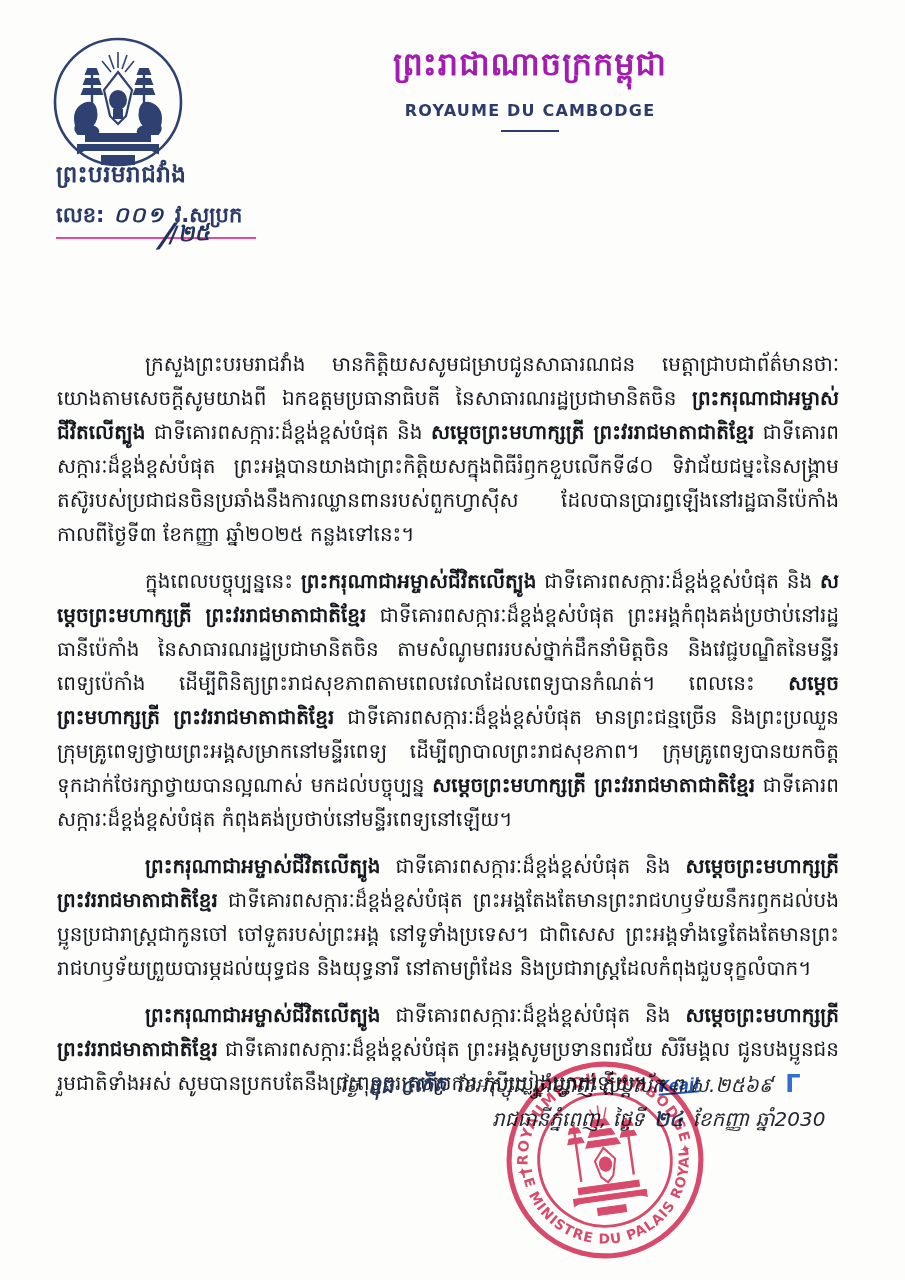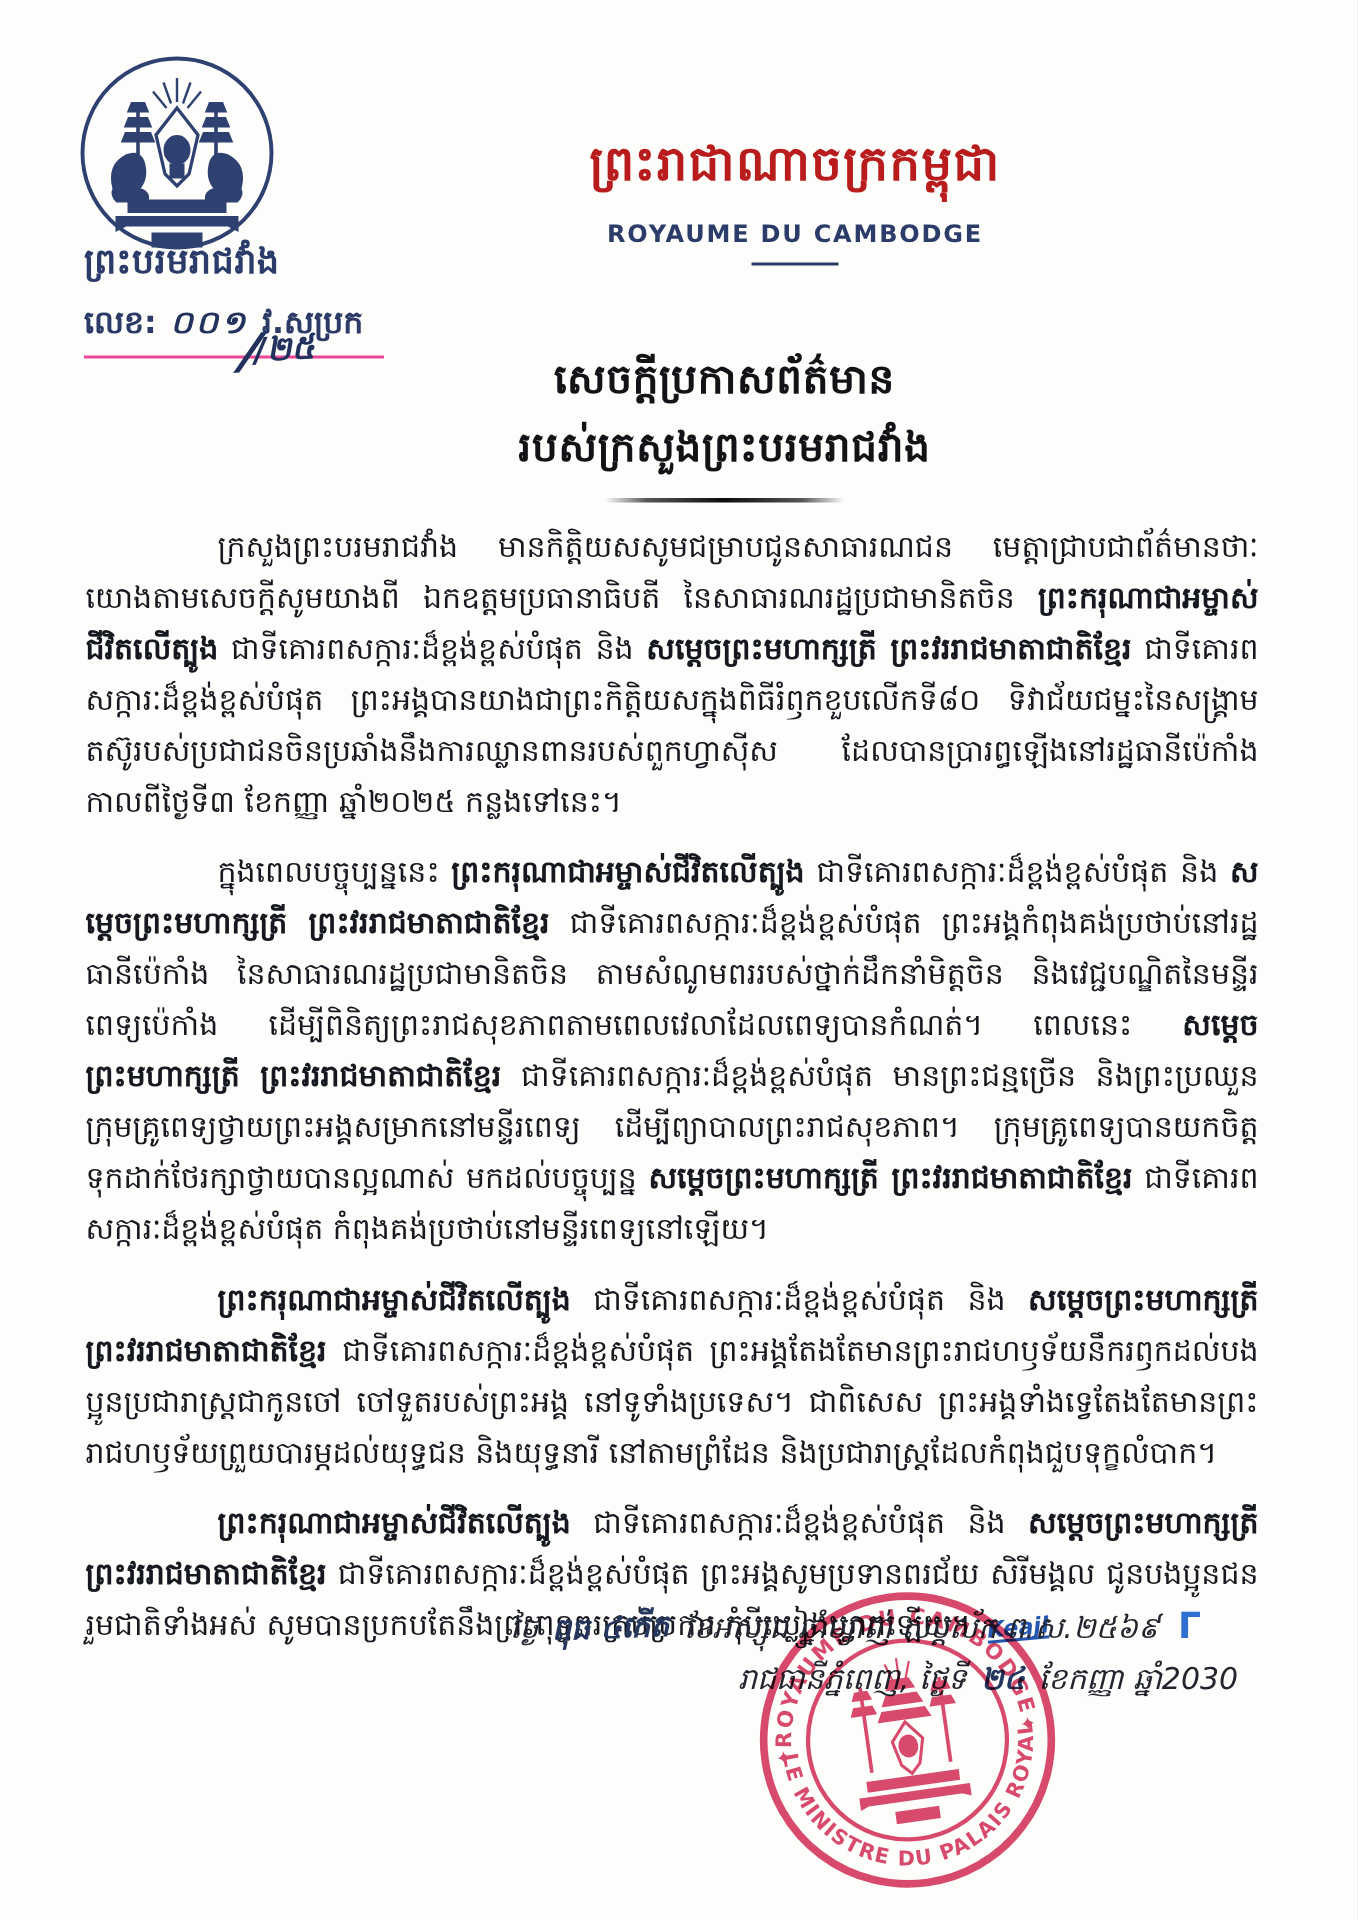--- a/index.html
+++ b/index.html
@@ -20,21 +20,21 @@
     font-size:21px;font-weight:600;color:#2b3a66;
     border-bottom:2px solid #ec4899;padding:0 14px 4px 0;white-space:nowrap;
   }
   .refline .hand-num{font-style:italic;font-weight:700;color:#22325c;letter-spacing:2px;padding:0 2px;}
   .ref-slash{
     position:absolute;left:108px;top:14px;font-style:italic;font-weight:700;
     color:#22325c;font-size:26px;transform:rotate(-4deg);white-space:nowrap;
   }
   .ref-slash .slash{font-size:34px;vertical-align:-6px;}
   .head-center{position:absolute;left:330px;top:44px;width:400px;text-align:center;}
-  .kingdom-kh{font-size:32px;font-weight:800;color:#b91c1c;letter-spacing:1px;margin-top:45px;}
+  .kingdom-kh{font-size:32px;font-weight:800;color:#a21caf;letter-spacing:1px;}
   .kingdom-fr{margin-top:10px;font-size:16px;font-weight:700;color:#2c3c6a;letter-spacing:1.2px;}
   .head-dash{width:58px;height:0;border-top:2.5px solid #2c3c6a;margin:10px auto 0;}
   
   .doc-title{position:absolute;left:60px;top:236px;width:846px;text-align:center;color:#121316;}
   .doc-title .t1{font-size:27px;font-weight:800;letter-spacing:.5px;}
   .doc-title .t2{font-size:27px;font-weight:800;letter-spacing:.5px;margin-top:6px;}
   .title-divider{
     width:160px;height:3px;margin:12px auto 0;
     background:linear-gradient(90deg,rgba(0,0,0,0) 0%,#555 18%,#0c0c0c 50%,#555 82%,rgba(0,0,0,0) 100%);
   }
@@ -111,25 +111,20 @@
     <span>វ.សប្រក</span>
     <span class="ref-slash"><span class="slash">⁄</span><span style="font-size:22px;">/២៥</span></span>
   </div>
 
   <div class="head-center">
     <div class="kingdom-kh">ព្រះរាជាណាចក្រកម្ពុជា</div>
     <div class="kingdom-fr">ROYAUME DU CAMBODGE</div>
     <div class="head-dash"></div>
   </div>
 
-  <div class="doc-title">
-    <div class="t1">សេចក្តីប្រកាសព័ត៌មាន</div>
-    <div class="t2">របស់ក្រសួងព្រះបរមរាជវាំង</div>
-    <div class="title-divider"></div>
-  </div>
 
   <div class="body-text">
     <p><span>ក្រសួងព្រះបរមរាជវាំង មានកិត្តិយសសូមជម្រាបជូនសាធារណជន មេត្តាជ្រាបជាព័ត៌មានថាៈ យោងតាមសេចក្តីសូមយាងពី ឯកឧត្តមប្រធានាធិបតី នៃសាធារណរដ្ឋប្រជាមានិតចិន </span><span class="b">ព្រះករុណាជាអម្ចាស់ជីវិតលើត្បូង</span><span> ជាទីគោរពសក្ការៈដ៏ខ្ពង់ខ្ពស់បំផុត និង </span><span class="b">សម្តេចព្រះមហាក្សត្រី ព្រះវររាជមាតាជាតិខ្មែរ</span><span> ជាទីគោរពសក្ការៈដ៏ខ្ពង់ខ្ពស់បំផុត ព្រះអង្គបានយាងជាព្រះកិត្តិយសក្នុងពិធីរំឭកខួបលើកទី៨០ ទិវាជ័យជម្នះនៃសង្គ្រាមតស៊ូរបស់ប្រជាជនចិនប្រឆាំងនឹងការឈ្លានពានរបស់ពួកហ្វាស៊ីស ដែលបានប្រារព្ធឡើងនៅរដ្ឋធានីប៉េកាំង កាលពីថ្ងៃទី៣ ខែកញ្ញា ឆ្នាំ២០២៥ កន្លងទៅនេះ។</span></p>
     <p><span>ក្នុងពេលបច្ចុប្បន្ននេះ </span><span class="b">ព្រះករុណាជាអម្ចាស់ជីវិតលើត្បូង</span><span> ជាទីគោរពសក្ការៈដ៏ខ្ពង់ខ្ពស់បំផុត និង </span><span class="b">សម្តេចព្រះមហាក្សត្រី ព្រះវររាជមាតាជាតិខ្មែរ</span><span> ជាទីគោរពសក្ការៈដ៏ខ្ពង់ខ្ពស់បំផុត ព្រះអង្គកំពុងគង់ប្រថាប់នៅរដ្ឋធានីប៉េកាំង នៃសាធារណរដ្ឋប្រជាមានិតចិន តាមសំណូមពររបស់ថ្នាក់ដឹកនាំមិត្តចិន និងវេជ្ជបណ្ឌិតនៃមន្ទីរពេទ្យប៉េកាំង ដើម្បីពិនិត្យព្រះរាជសុខភាពតាមពេលវេលាដែលពេទ្យបានកំណត់។ ពេលនេះ </span><span class="b">សម្តេចព្រះមហាក្សត្រី ព្រះវររាជមាតាជាតិខ្មែរ</span><span> ជាទីគោរពសក្ការៈដ៏ខ្ពង់ខ្ពស់បំផុត មានព្រះជន្មច្រើន និងព្រះប្រឈួន ក្រុមគ្រូពេទ្យថ្វាយព្រះអង្គសម្រាកនៅមន្ទីរពេទ្យ ដើម្បីព្យាបាលព្រះរាជសុខភាព។ ក្រុមគ្រូពេទ្យបានយកចិត្តទុកដាក់ថែរក្សាថ្វាយបានល្អណាស់ មកដល់បច្ចុប្បន្ន </span><span class="b">សម្តេចព្រះមហាក្សត្រី ព្រះវររាជមាតាជាតិខ្មែរ</span><span> ជាទីគោរពសក្ការៈដ៏ខ្ពង់ខ្ពស់បំផុត កំពុងគង់ប្រថាប់នៅមន្ទីរពេទ្យនៅឡើយ។</span></p>
     <p><span class="b">ព្រះករុណាជាអម្ចាស់ជីវិតលើត្បូង</span><span> ជាទីគោរពសក្ការៈដ៏ខ្ពង់ខ្ពស់បំផុត និង </span><span class="b">សម្តេចព្រះមហាក្សត្រី ព្រះវររាជមាតាជាតិខ្មែរ</span><span> ជាទីគោរពសក្ការៈដ៏ខ្ពង់ខ្ពស់បំផុត ព្រះអង្គតែងតែមានព្រះរាជហឫទ័យនឹករឭកដល់បងប្អូនប្រជារាស្ត្រជាកូនចៅ ចៅទួតរបស់ព្រះអង្គ នៅទូទាំងប្រទេស។ ជាពិសេស ព្រះអង្គទាំងទ្វេតែងតែមានព្រះរាជហឫទ័យព្រួយបារម្ភដល់យុទ្ធជន និងយុទ្ធនារី នៅតាមព្រំដែន និងប្រជារាស្ត្រដែលកំពុងជួបទុក្ខលំបាក។</span></p>
     <p><span class="b">ព្រះករុណាជាអម្ចាស់ជីវិតលើត្បូង</span><span> ជាទីគោរពសក្ការៈដ៏ខ្ពង់ខ្ពស់បំផុត និង </span><span class="b">សម្តេចព្រះមហាក្សត្រី ព្រះវររាជមាតាជាតិខ្មែរ</span><span> ជាទីគោរពសក្ការៈដ៏ខ្ពង់ខ្ពស់បំផុត ព្រះអង្គសូមប្រទានពរជ័យ សិរីមង្គល ជូនបងប្អូនជនរួមជាតិទាំងអស់ សូមបានប្រកបតែនឹងព្រះពុទ្ធពរគ្រប់ប្រការ កុំបីឃ្លៀងឃ្លាតឡើយ។ </span><span class="ink">Keajl</span></p>
   </div>
 
   <div class="dateline1">
     <span>ថ្ងៃ</span>

